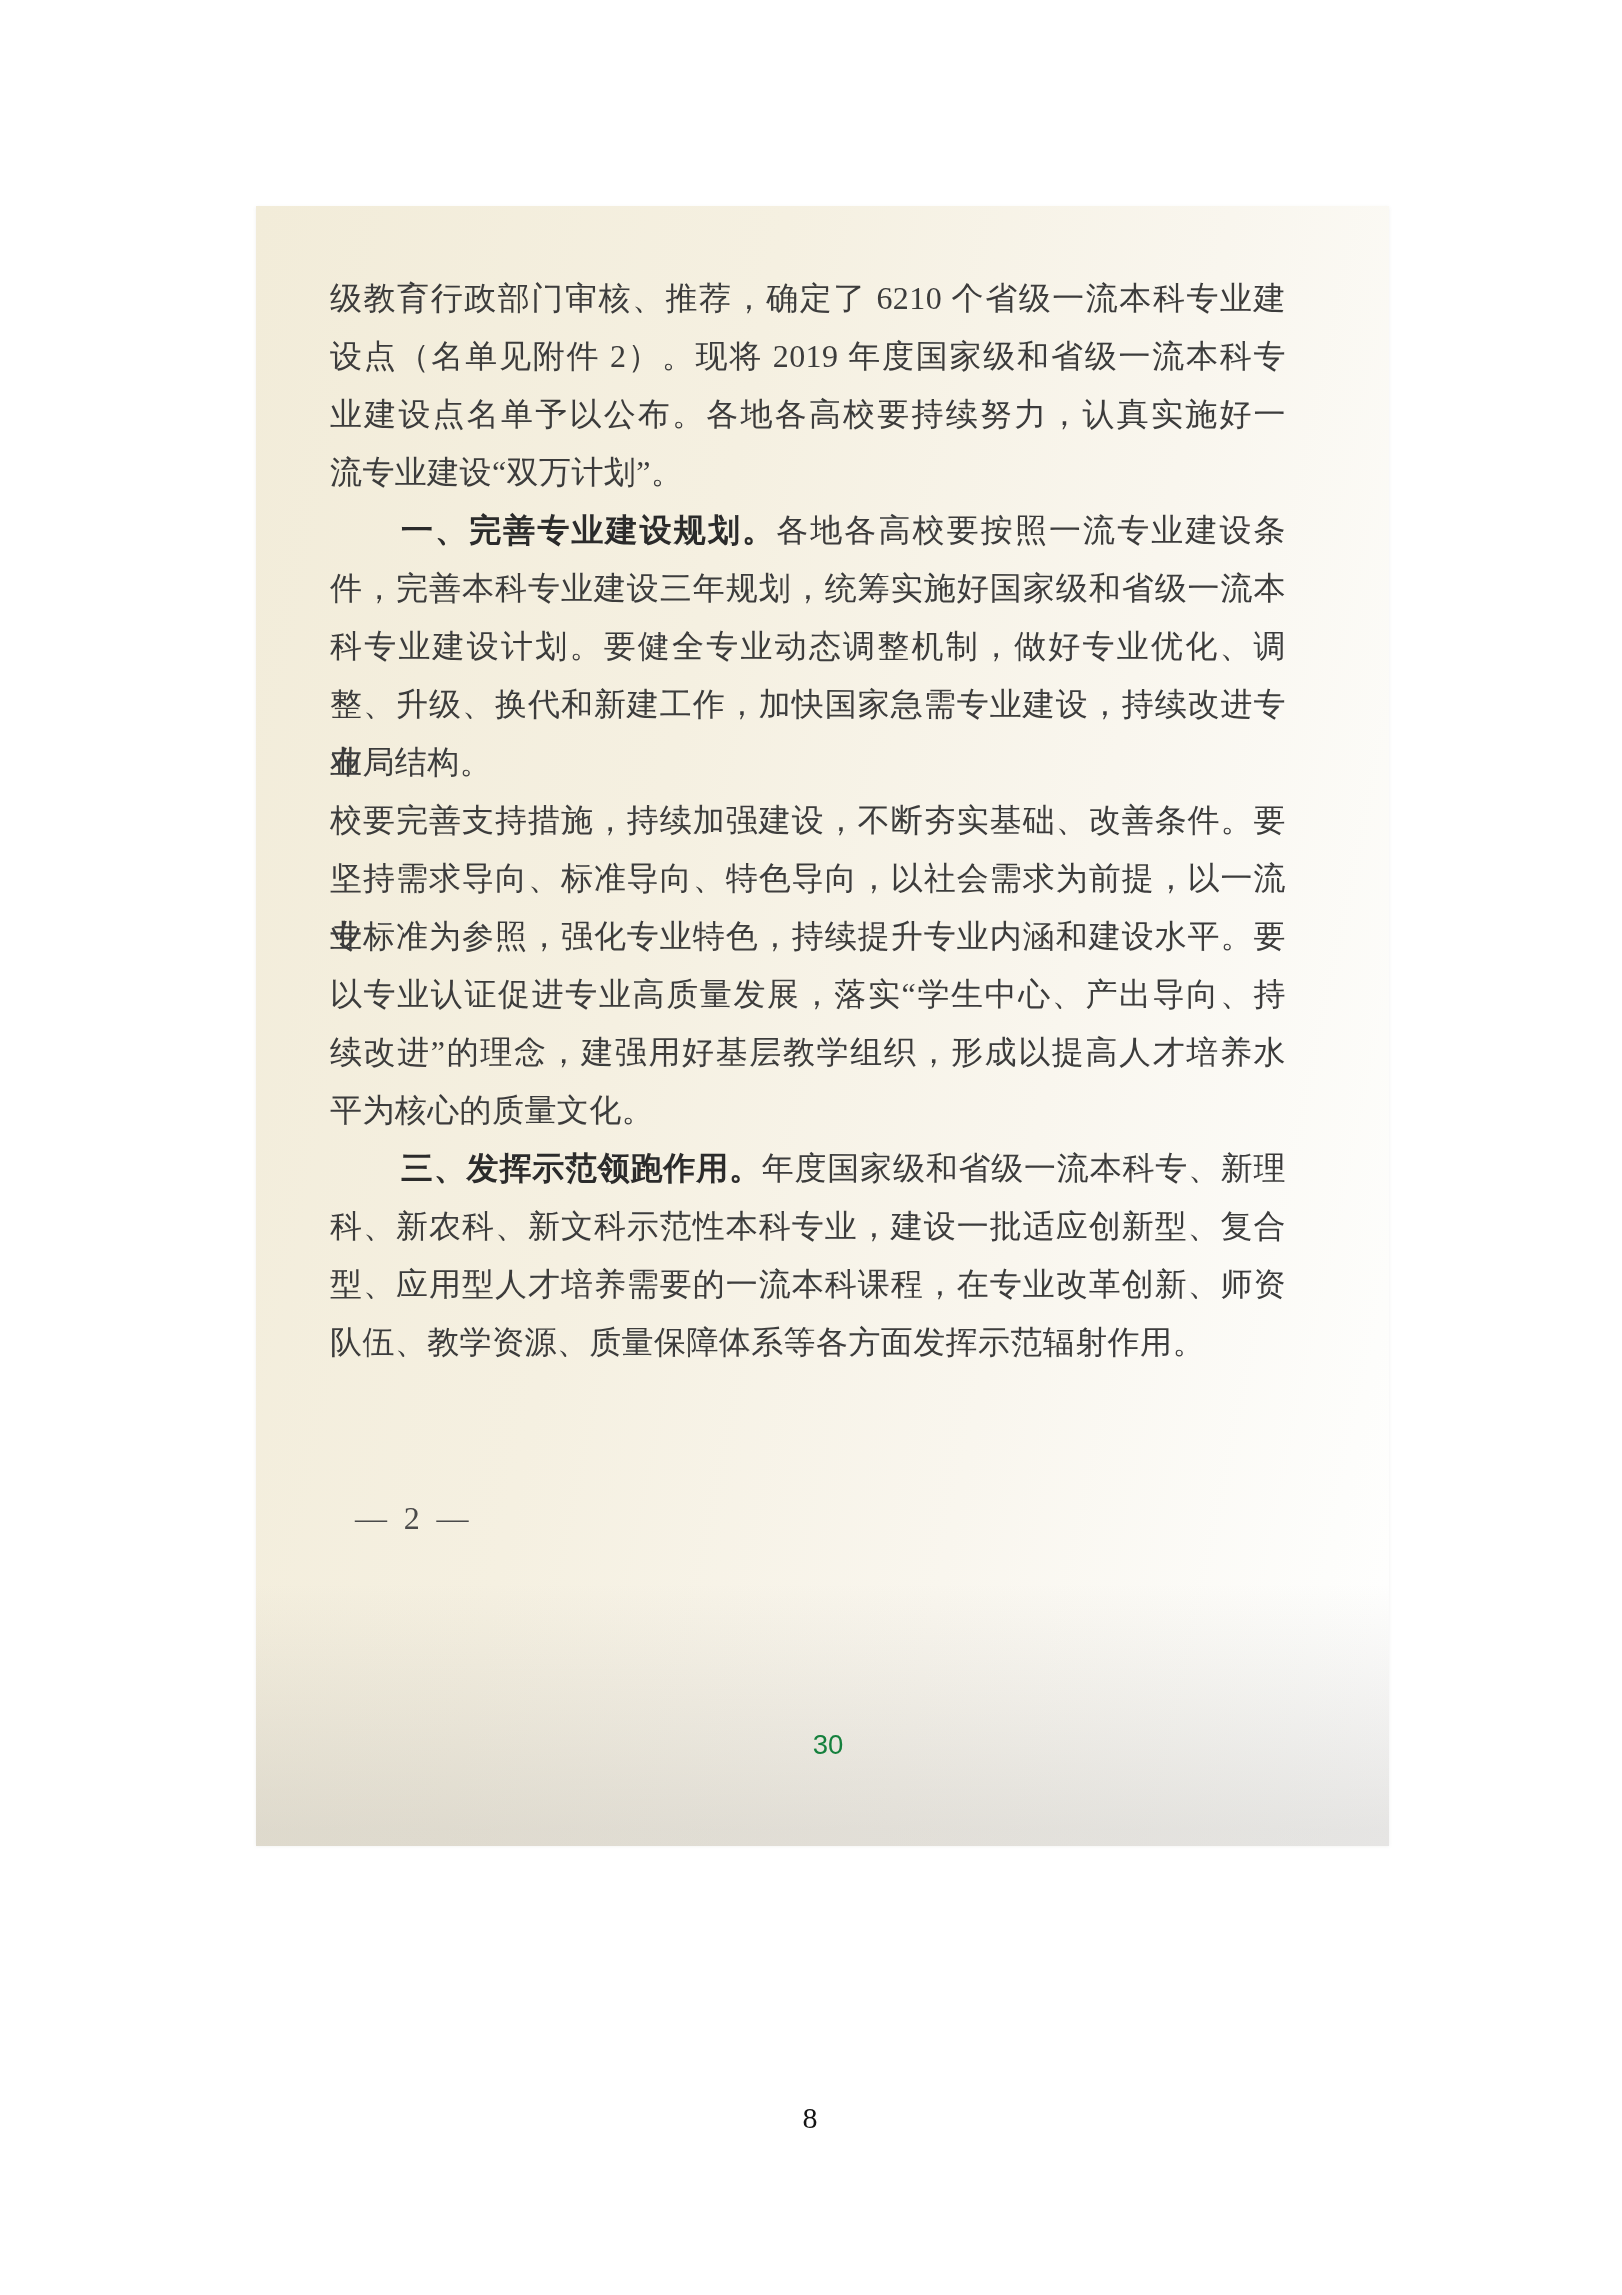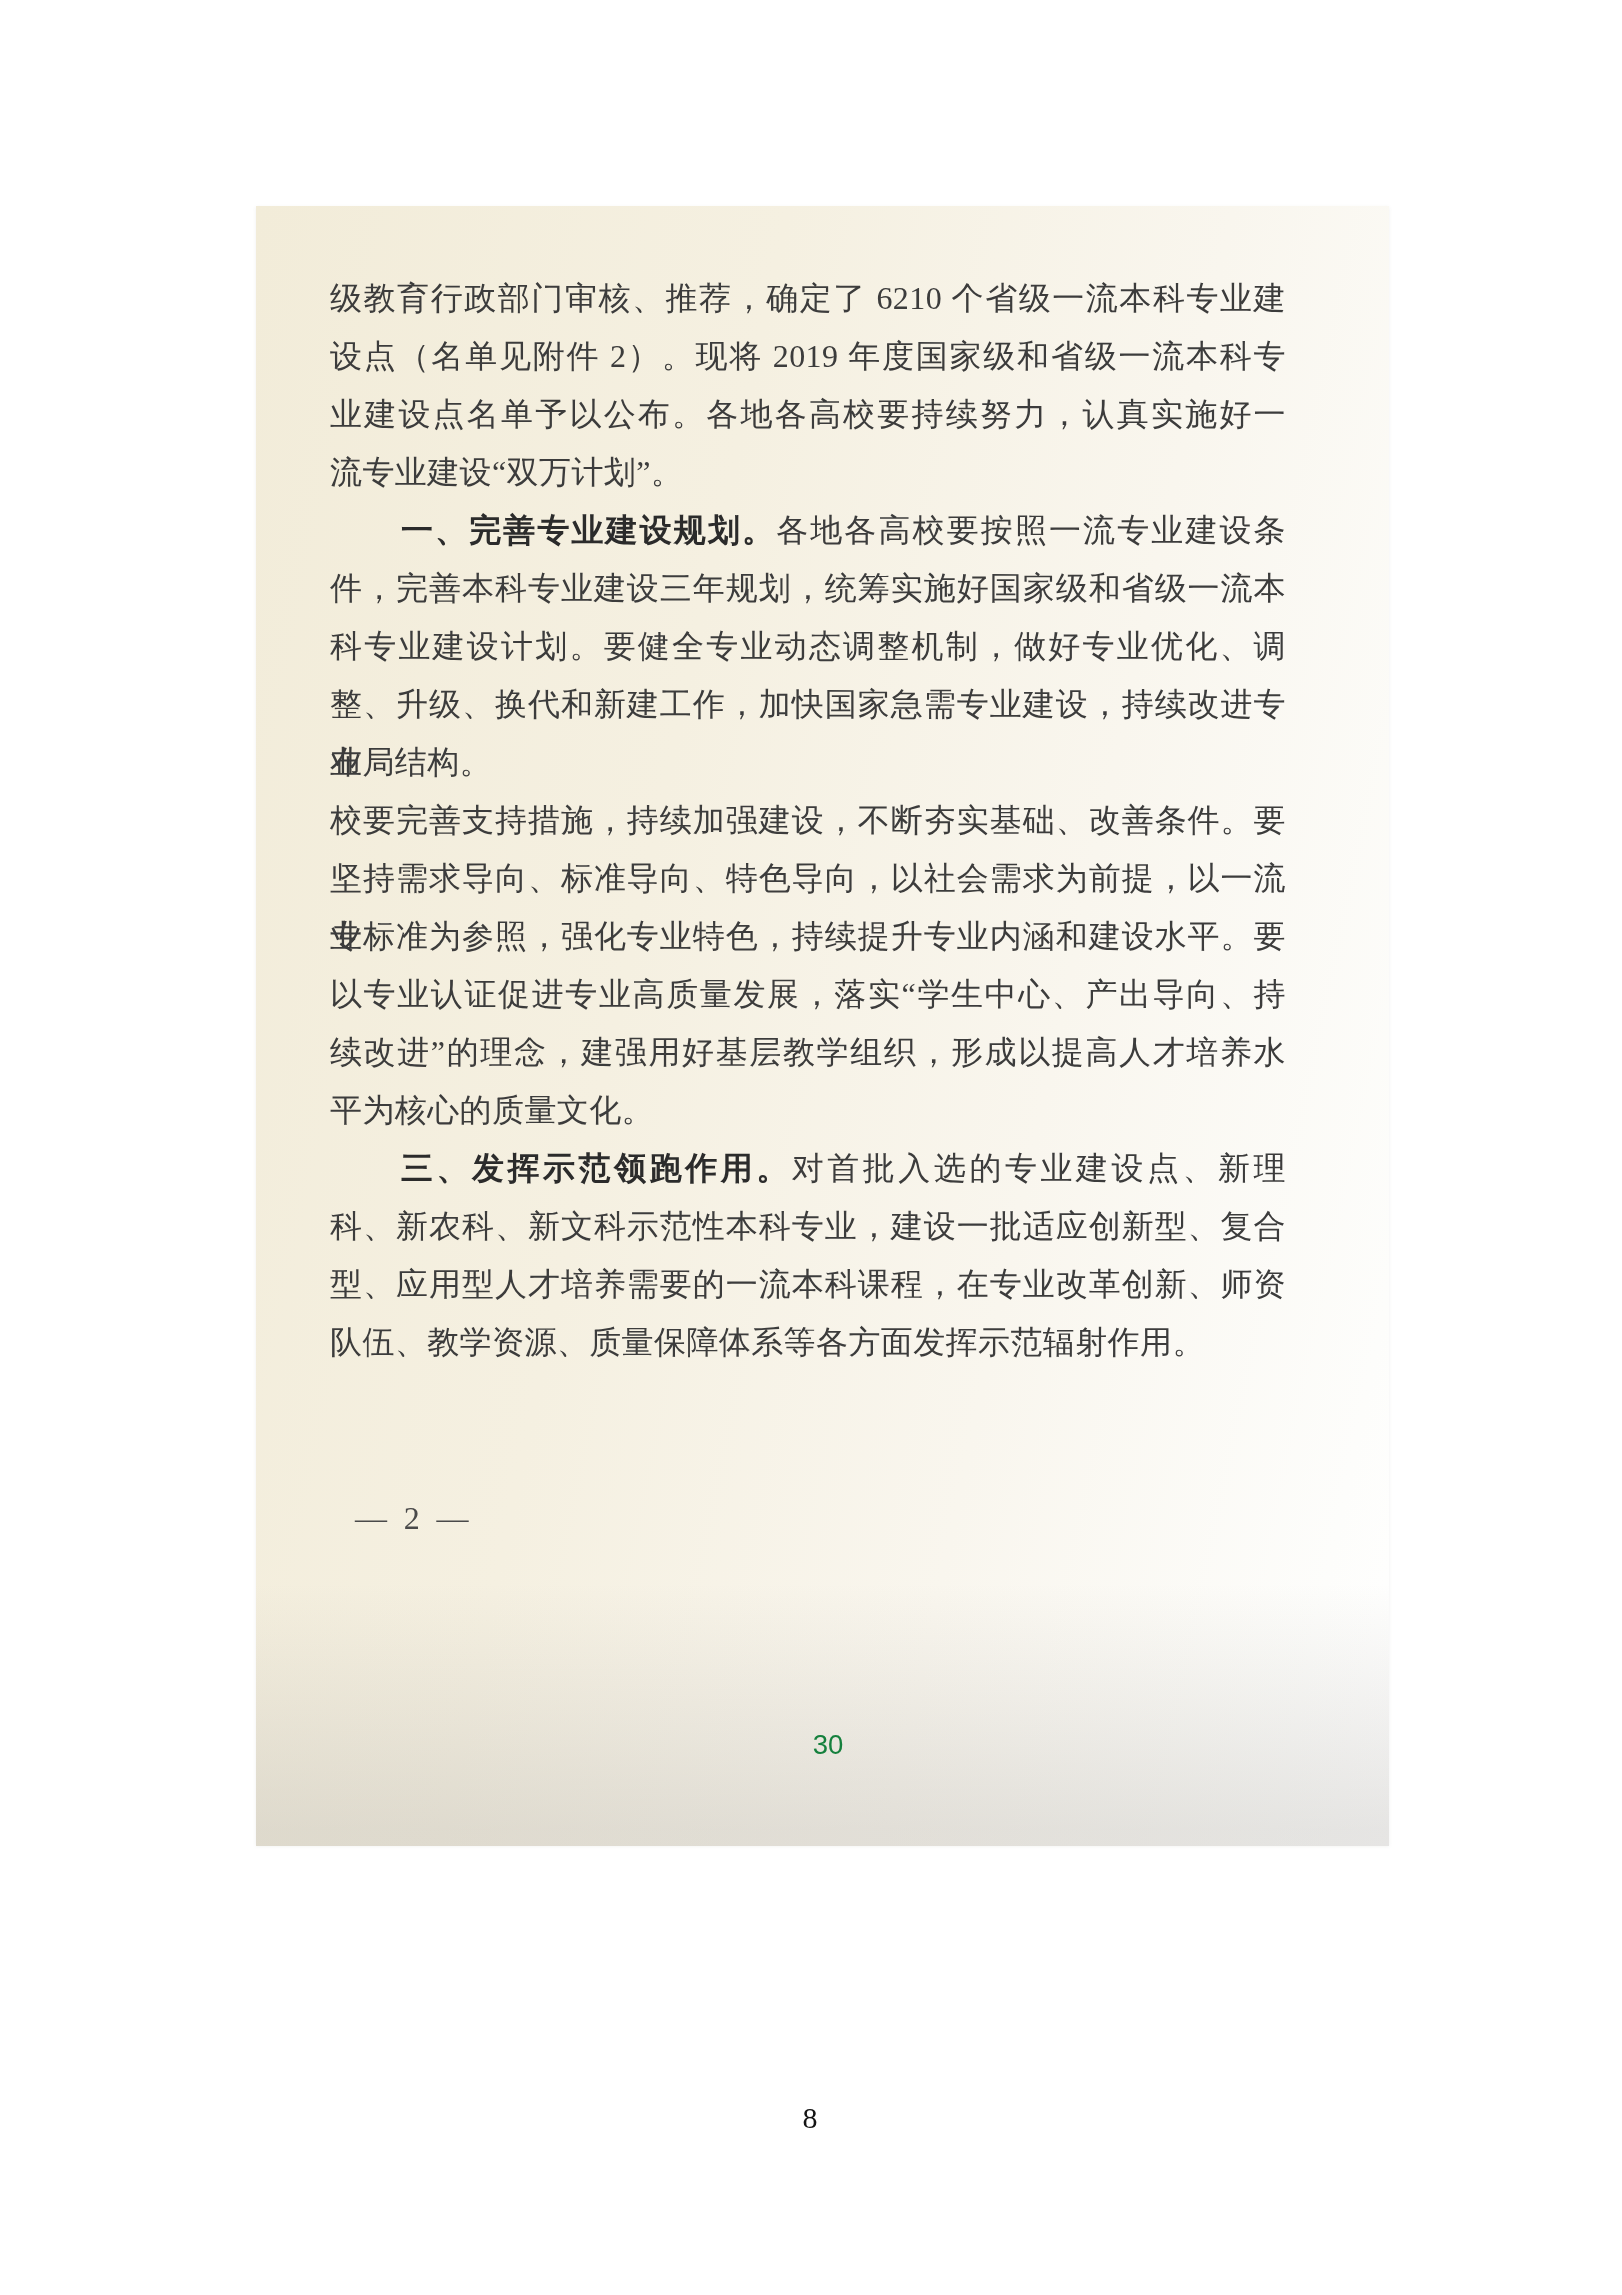--- a/index.html
+++ b/index.html
@@ -93,21 +93,21 @@
         <div class="line fill"><span>件，完善本科专业建设三年规划，统筹实施好国家级和省级一流本</span></div>
         <div class="line fill"><span>科专业建设计划。要健全专业动态调整机制，做好专业优化、调</span></div>
         <div class="line fill"><span>整、升级、换代和新建工作，加快国家急需专业建设，持续改进专业</span></div>
         <div class="line"><span>布局结构。</span></div>
         <div class="line fill"><span>校要完善支持措施，持续加强建设，不断夯实基础、改善条件。要</span></div>
         <div class="line fill"><span>坚持需求导向、标准导向、特色导向，以社会需求为前提，以一流专</span></div>
         <div class="line fill"><span>业标准为参照，强化专业特色，持续提升专业内涵和建设水平。要</span></div>
         <div class="line fill"><span>以专业认证促进专业高质量发展，落实“学生中心、产出导向、持</span></div>
         <div class="line fill"><span>续改进”的理念，建强用好基层教学组织，形成以提高人才培养水</span></div>
         <div class="line"><span>平为核心的质量文化。</span></div>
-        <div class="line indent fill"><span class="bold">三、发挥示范领跑作用。</span><span>对首批入选的专业建设点、新理</span></div>
+        <div class="line indent fill"><span class="bold">三、发挥示范领跑作用。</span><span>年度国家级和省级一流本科专、新理</span></div>
         <div class="line fill"><span>科、新农科、新文科示范性本科专业，建设一批适应创新型、复合</span></div>
         <div class="line fill"><span>型、应用型人才培养需要的一流本科课程，在专业改革创新、师资</span></div>
         <div class="line"><span>队伍、教学资源、质量保障体系等各方面发挥示范辐射作用。</span></div>
       </div>
     <div class="scan-footer">— 2 —</div>
   </div>
 
   <div class="inner-page-num">30</div>
 
   <div class="outer-page-num">8</div>

